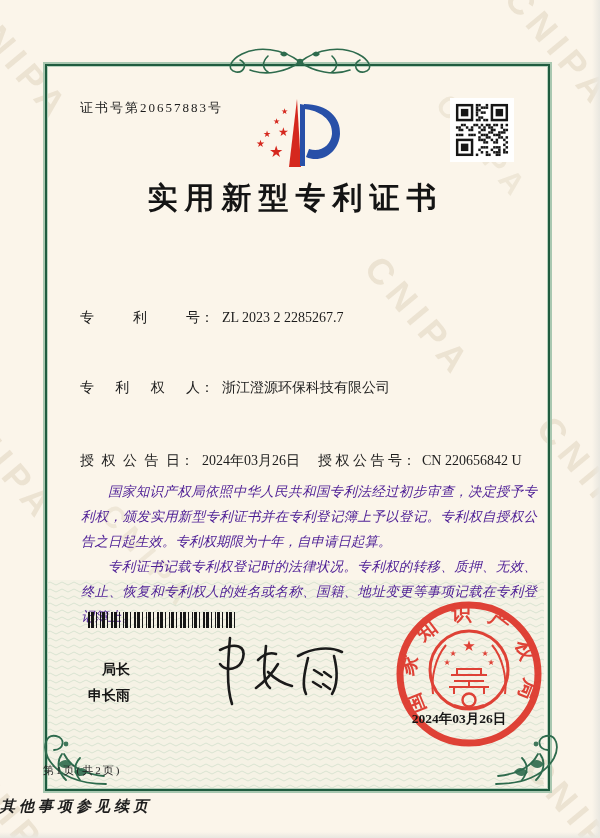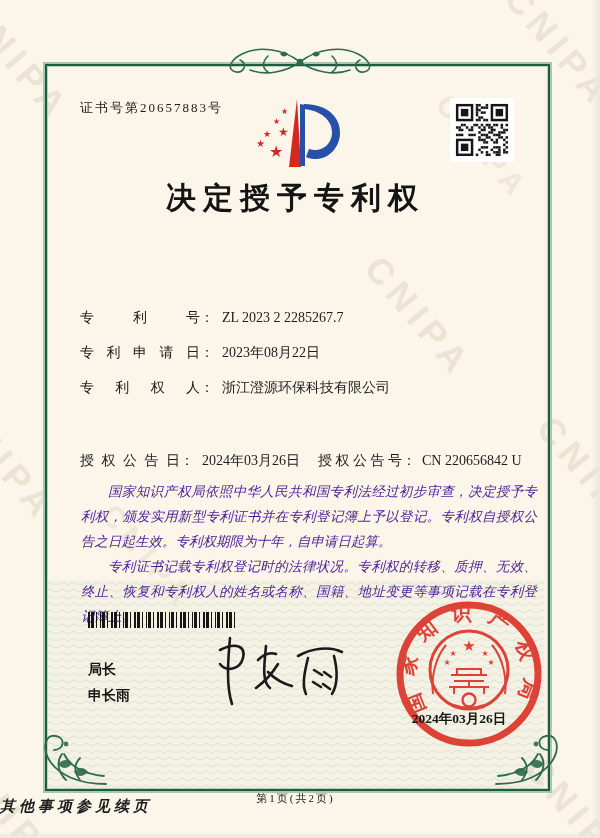--- a/index.html
+++ b/index.html
@@ -39,25 +39,25 @@
   .paras{position:absolute;left:81px;top:479px;width:456px;font-size:13.5px;
          line-height:25px;font-style:italic;text-align:justify;color:#4c1d95;}
   .paras p{margin:0;text-indent:2em;}
   .barcode{position:absolute;left:88px;top:612px;width:148px;height:16px;
     background:repeating-linear-gradient(90deg,
       #161616 0 2px,transparent 2px 3px,#161616 3px 6px,transparent 6px 8px,
       #161616 8px 9px,transparent 9px 12px,#161616 12px 13px,transparent 13px 14px,
       #161616 14px 17px,transparent 17px 19px,#161616 19px 20px,transparent 20px 23px);}
   .issuer{position:absolute;left:88px;top:656px;
       font-family:"Liberation Sans","DejaVu Sans",sans-serif;font-weight:600;
-      font-size:14px;line-height:26px;color:#161616;}
+      font-size:14px;line-height:26px;color:#161616;text-align:right;}
   .signature{position:absolute;left:200px;top:624px;}
   .seal{position:absolute;left:393px;top:598px;width:152px;height:152px;z-index:4;}
-  .page-num{position:absolute;left:43px;top:763px;width:505px;text-align:center;
-      font-size:11px;letter-spacing:2px;color:#222;margin-top:28px;}
+  .page-num{position:absolute;left:43px;top:763px;width:505px;text-align:left;
+      font-size:11px;letter-spacing:2px;color:#222;}
   .foot-note{position:absolute;left:0;top:797px;width:600px;
       font-size:15px;font-weight:bold;font-style:italic;letter-spacing:4px;color:#1d1d1d;}
   .flourish-top{position:absolute;left:210px;top:42px;z-index:3;}
   .corner{position:absolute;z-index:3;}
   .corner.bl{left:36px;top:714px;}
   .corner.br{left:494px;top:714px;transform:scaleX(-1);}
 </style>
 </head>
 <body>
 
@@ -267,27 +267,24 @@
           <rect x="50.83" y="50.83" width="2.57" height="2.57" fill="#161616"></rect>
           <rect x="53.4" y="22.56" width="2.57" height="2.57" fill="#161616"></rect>
           <rect x="53.4" y="27.7" width="2.57" height="2.57" fill="#161616"></rect>
           <rect x="53.4" y="35.41" width="2.57" height="2.57" fill="#161616"></rect>
           <rect x="53.4" y="40.55" width="2.57" height="2.57" fill="#161616"></rect>
           <rect x="53.4" y="45.69" width="2.57" height="2.57" fill="#161616"></rect>
           <rect x="53.4" y="50.83" width="2.57" height="2.57" fill="#161616"></rect>
         </svg>
     </div>
 
-    <div class="title">决定授予专利权</div>
+    <div class="title">实用新型专利证书</div>
 
     <div class="row" style="top:309px;">
       <span class="lbl">专利号</span><span class="colon">：</span><span class="val">ZL 2023 2 2285267.7</span>
-    </div>
-    <div class="row" style="top:344px;">
-      <span class="lbl">专利申请日</span><span class="colon">：</span><span class="val">2023年08月22日</span>
     </div>
     <div class="row" style="top:379px;">
       <span class="lbl">专利权人</span><span class="colon">：</span><span class="val">浙江澄源环保科技有限公司</span>
     </div>
     <div class="row" style="top:452px;">
       <span class="lbl" style="width:100px;">授权公告日</span><span class="colon">：</span><span class="val">2024年03月26日</span>
       <span class="pair2">
         <span class="lbl">授权公告号</span><span class="colon">：</span><span class="val" style="margin-left:6px;">CN 220656842 U</span>
       </span>
     </div>

